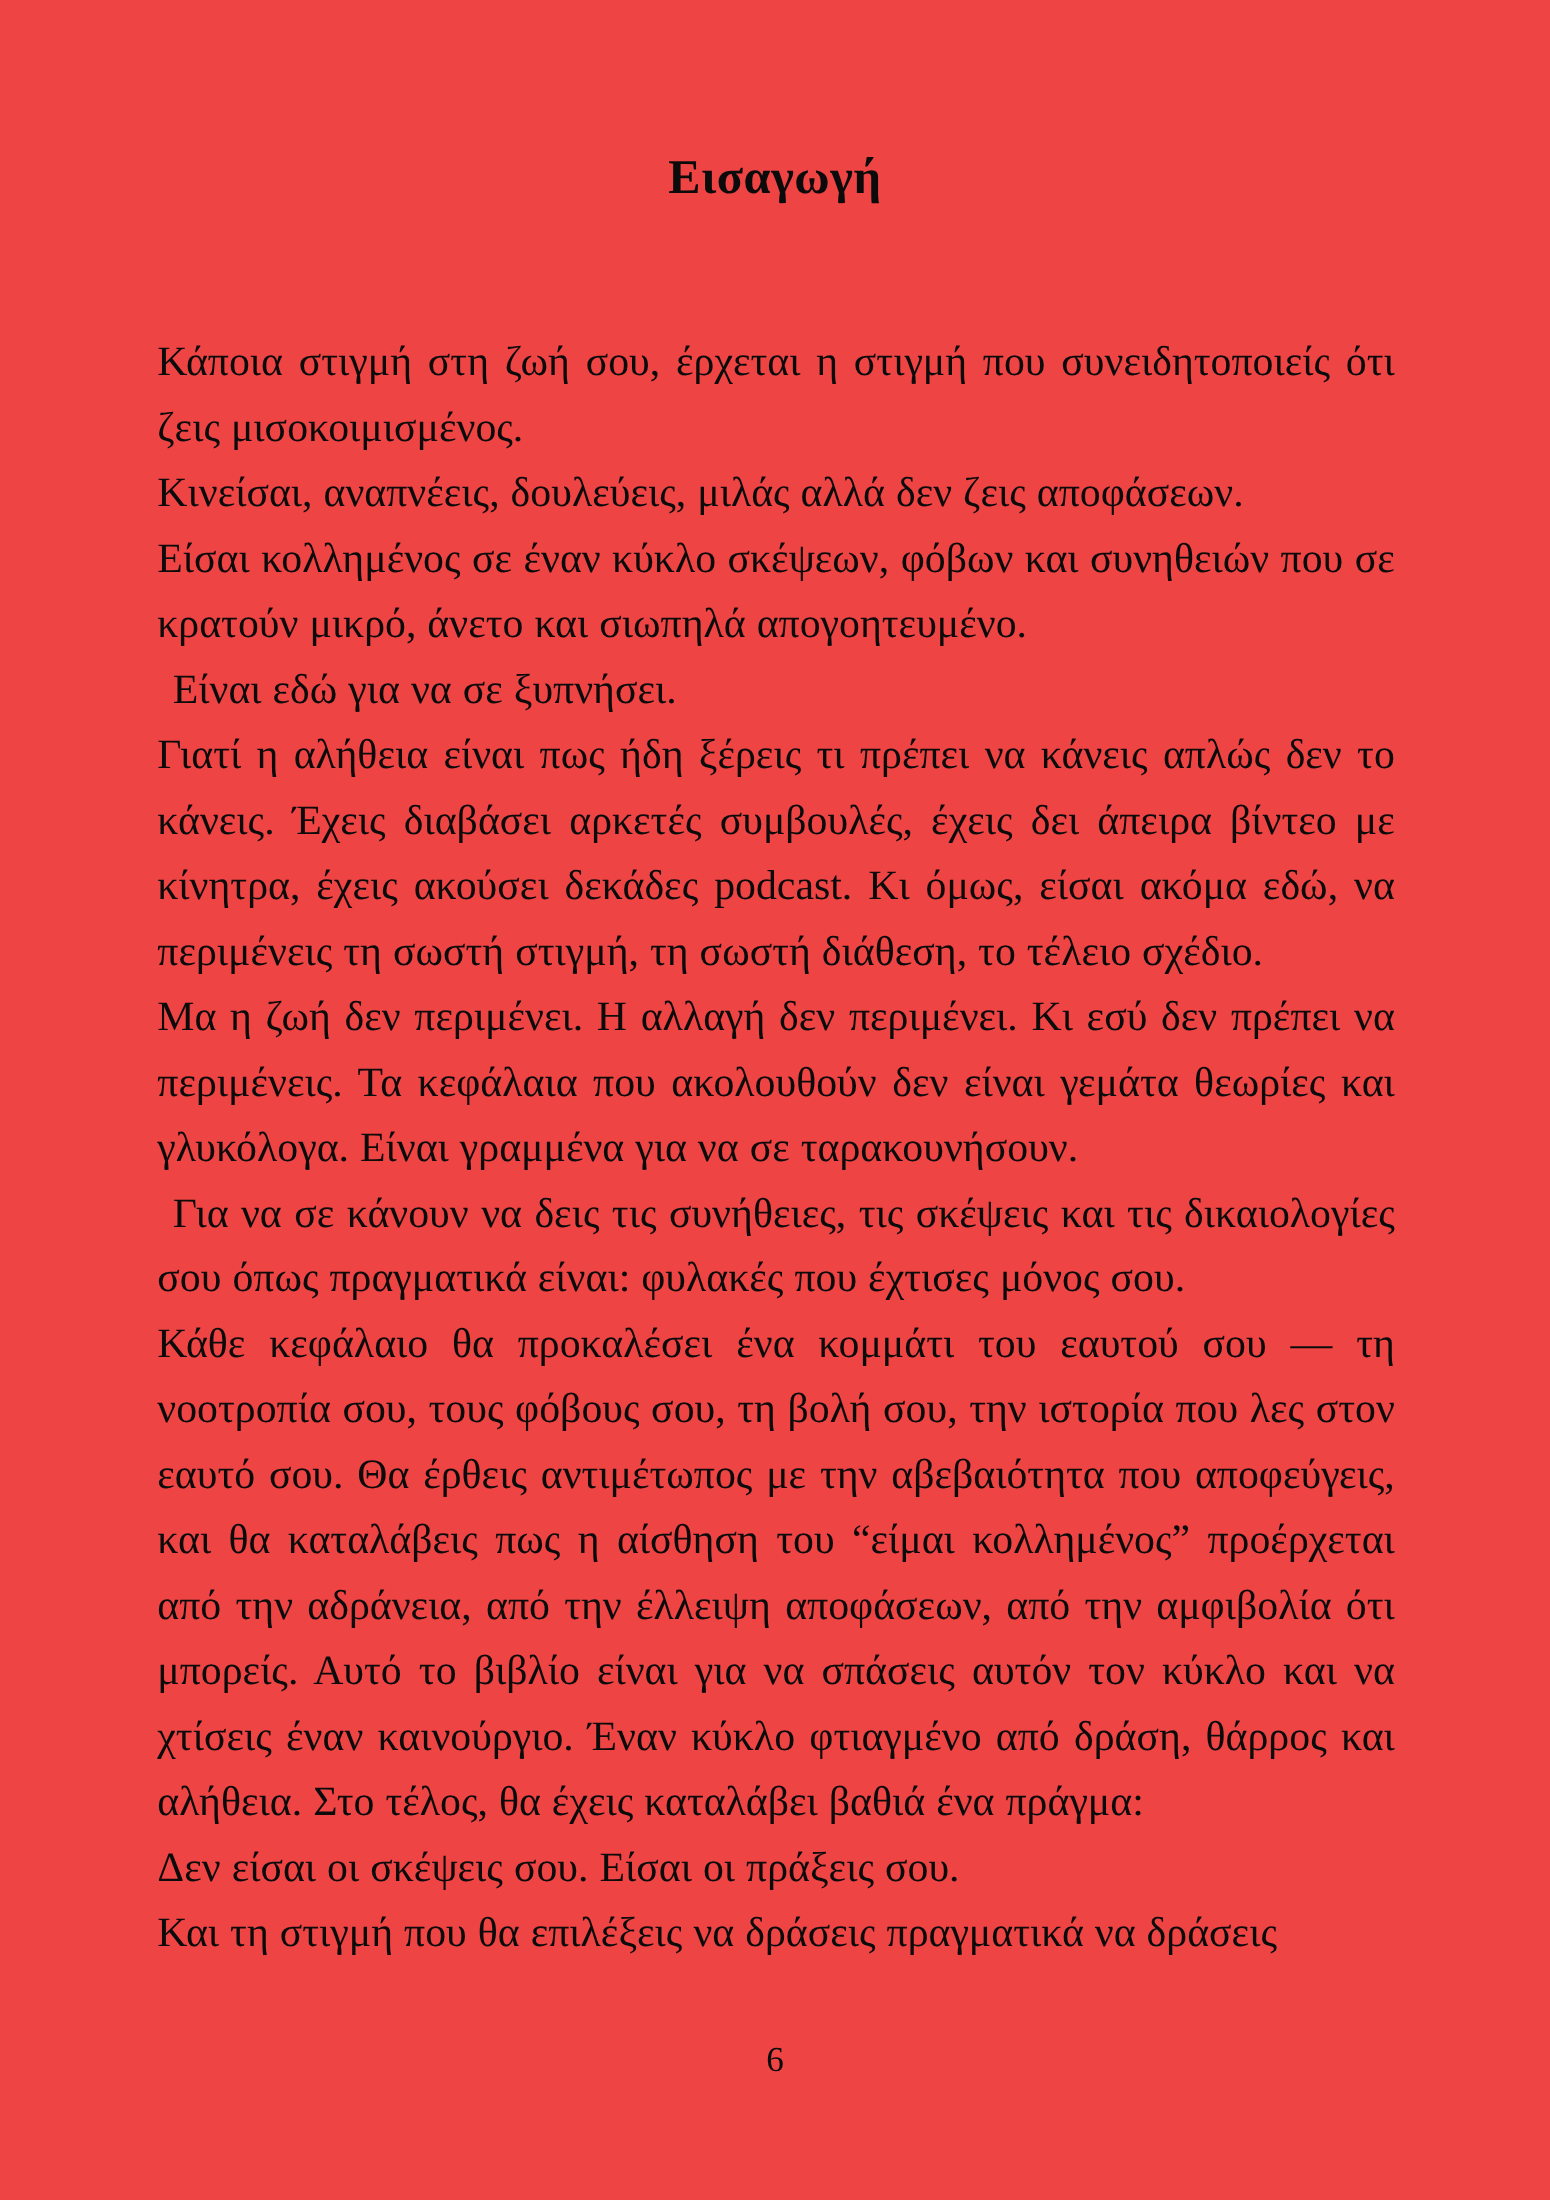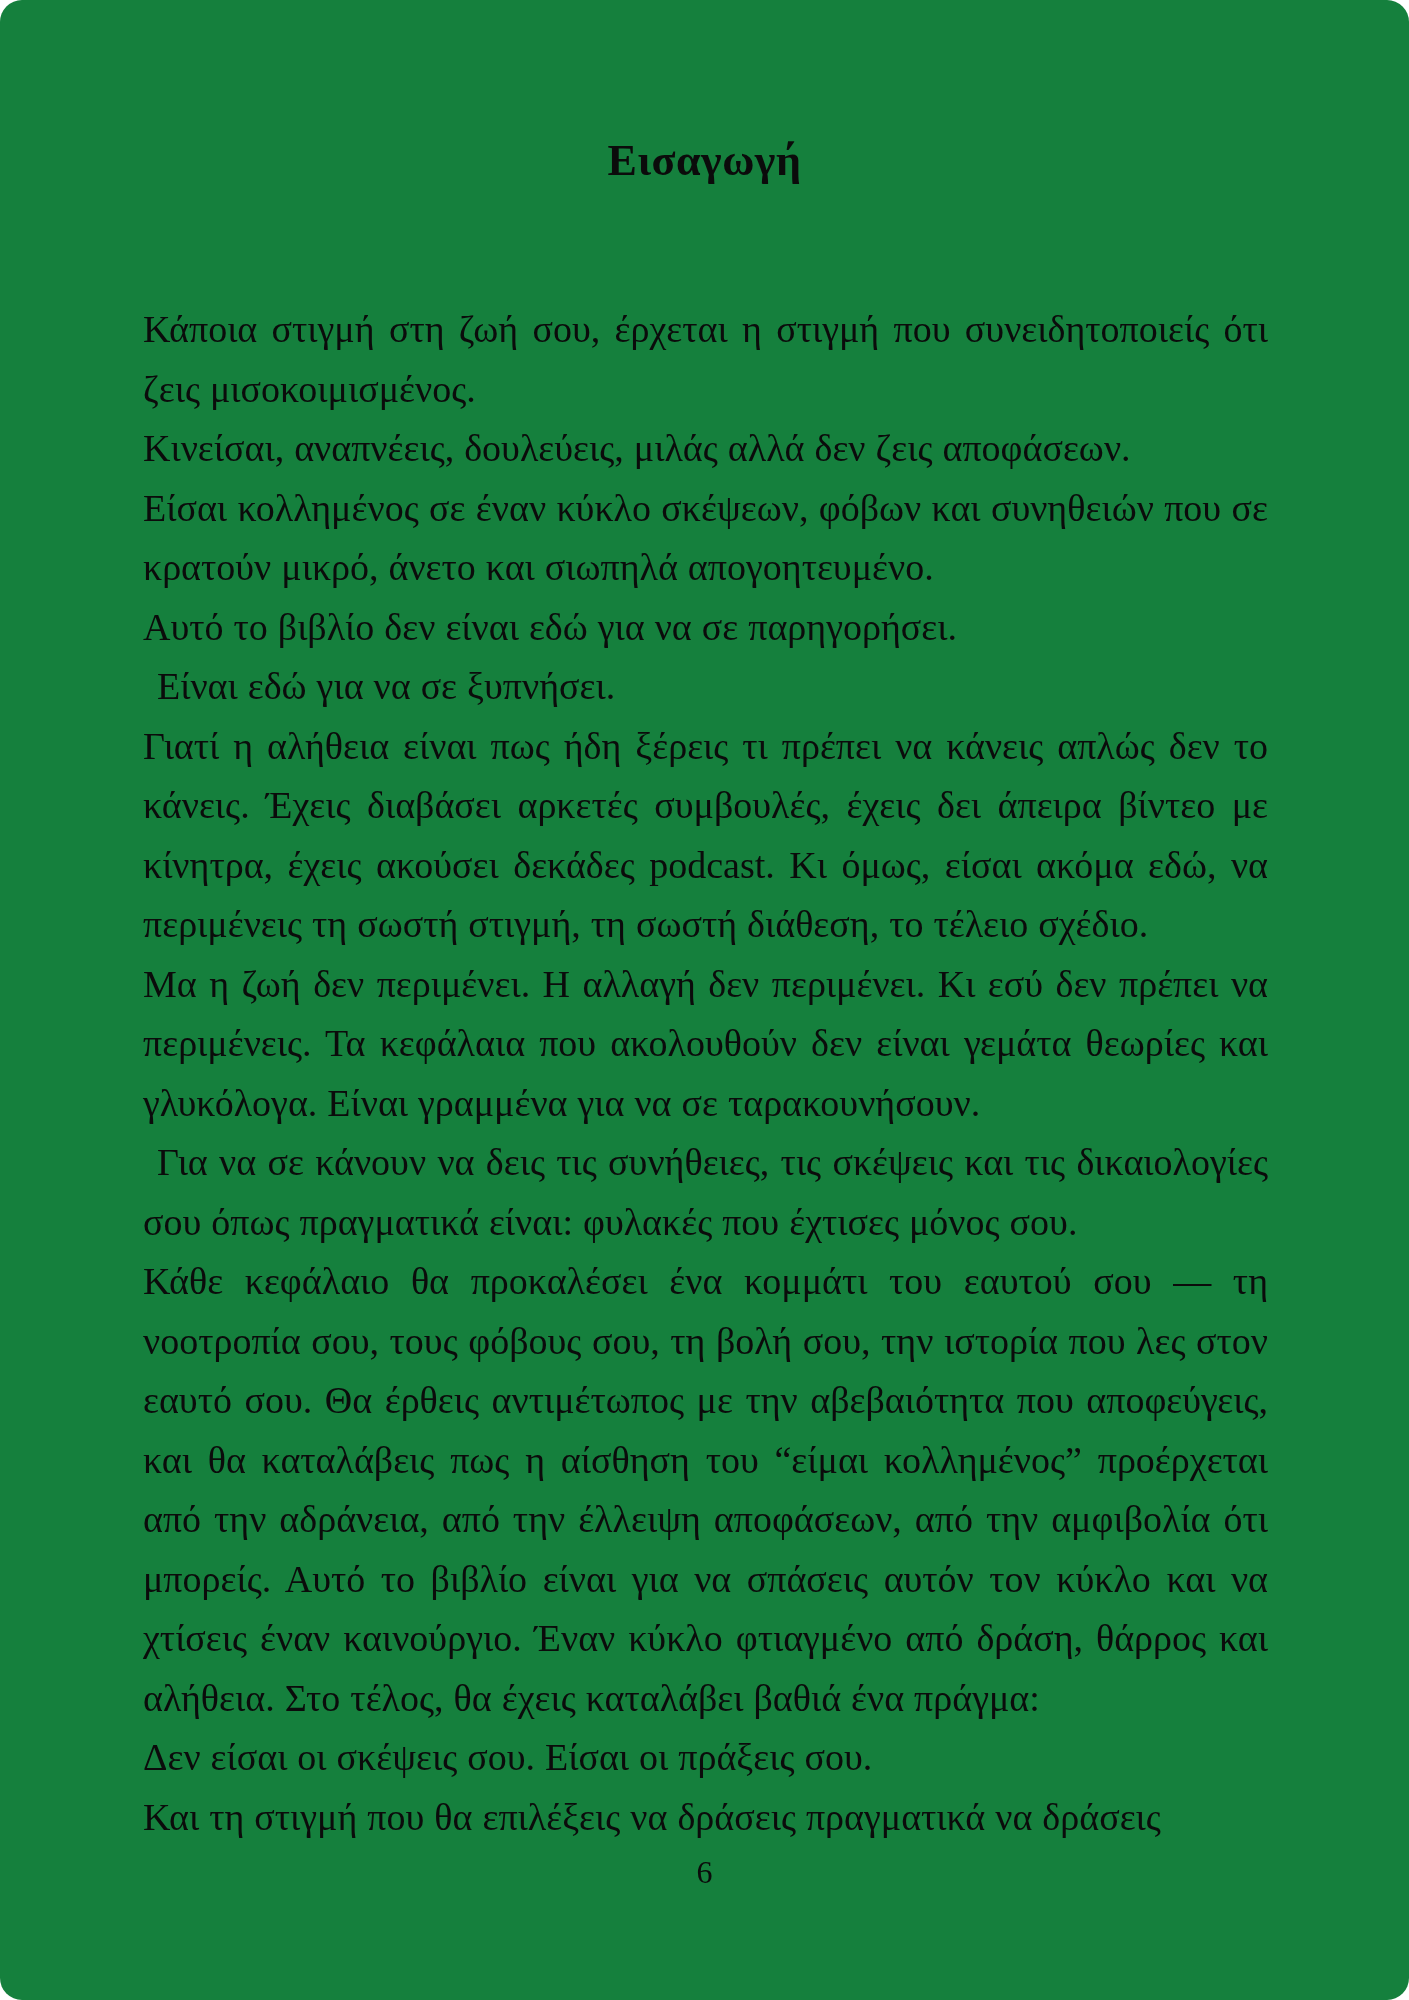--- a/index.html
+++ b/index.html
@@ -4,26 +4,25 @@
 <style>
   html, body {
     margin: 0;
     padding: 0;
     background: #ffffff;
   }
   .page {
     position: relative;
     width: 1409px;
     height: 2000px;
-    background: #15803d;
+    background: #ef4444;
     margin: 0 auto;
     overflow: hidden;
     font-family: "Liberation Serif", "DejaVu Serif", serif;
     color: #0b0b0b;
-    border-radius: 22px;
   }
   .page-title {
     position: absolute;
     top: 108px;
     left: 0;
     width: 100%;
     text-align: center;
     font-size: 44px;
     font-weight: 700;
     letter-spacing: 0.5px;
@@ -68,21 +67,20 @@
   <h1 class="page-title">Εισαγωγή</h1>
 
   <div class="body-block">
 
     <p class="para last-line-natural">Κάποια στιγμή στη ζωή σου, έρχεται η στιγμή που συνειδητοποιείς ότι ζεις μισοκοιμισμένος.</p>
 
     <p class="para last-line-natural">Κινείσαι, αναπνέεις, δουλεύεις, μιλάς  αλλά δεν ζεις αποφάσεων.</p>
 
     <p class="para last-line-natural">Είσαι κολλημένος σε έναν κύκλο σκέψεων, φόβων και συνηθειών που σε κρατούν μικρό, άνετο και σιωπηλά απογοητευμένο.</p>
 
-    <p class="para last-line-natural">Αυτό το βιβλίο δεν είναι εδώ για να σε παρηγορήσει.</p>
 
     <p class="para last-line-natural indented">Είναι εδώ για να σε ξυπνήσει.</p>
 
     <p class="para last-line-natural">Γιατί η αλήθεια είναι πως ήδη ξέρεις τι πρέπει να κάνεις απλώς δεν το κάνεις. Έχεις διαβάσει αρκετές συμβουλές, έχεις δει άπειρα βίντεο με κίνητρα, έχεις ακούσει δεκάδες podcast. Κι όμως, είσαι ακόμα εδώ, να περιμένεις τη σωστή στιγμή, τη σωστή διάθεση, το τέλειο σχέδιο.</p>
 
     <p class="para last-line-natural">Μα η ζωή δεν περιμένει. Η αλλαγή δεν περιμένει. Κι εσύ δεν πρέπει να περιμένεις. Τα κεφάλαια που ακολουθούν δεν είναι γεμάτα θεωρίες και γλυκόλογα. Είναι γραμμένα για να σε ταρακουνήσουν.</p>
 
     <p class="para last-line-natural indented">Για να σε κάνουν να δεις τις συνήθειες, τις σκέψεις και τις δικαιολογίες σου όπως πραγματικά είναι: φυλακές που έχτισες μόνος σου.</p>
 
     <p class="para last-line-natural">Κάθε κεφάλαιο θα προκαλέσει ένα κομμάτι του εαυτού σου — τη νοοτροπία σου, τους φόβους σου, τη βολή σου, την ιστορία που λες στον εαυτό σου. Θα έρθεις αντιμέτωπος με την αβεβαιότητα που αποφεύγεις, και θα καταλάβεις πως η αίσθηση του “είμαι κολλημένος” προέρχεται από την αδράνεια, από την έλλειψη αποφάσεων, από την αμφιβολία ότι μπορείς. Αυτό το βιβλίο είναι για να σπάσεις αυτόν τον κύκλο και να χτίσεις έναν καινούργιο. Έναν κύκλο φτιαγμένο από δράση, θάρρος και αλήθεια. Στο τέλος, θα έχεις καταλάβει βαθιά ένα πράγμα:</p>

